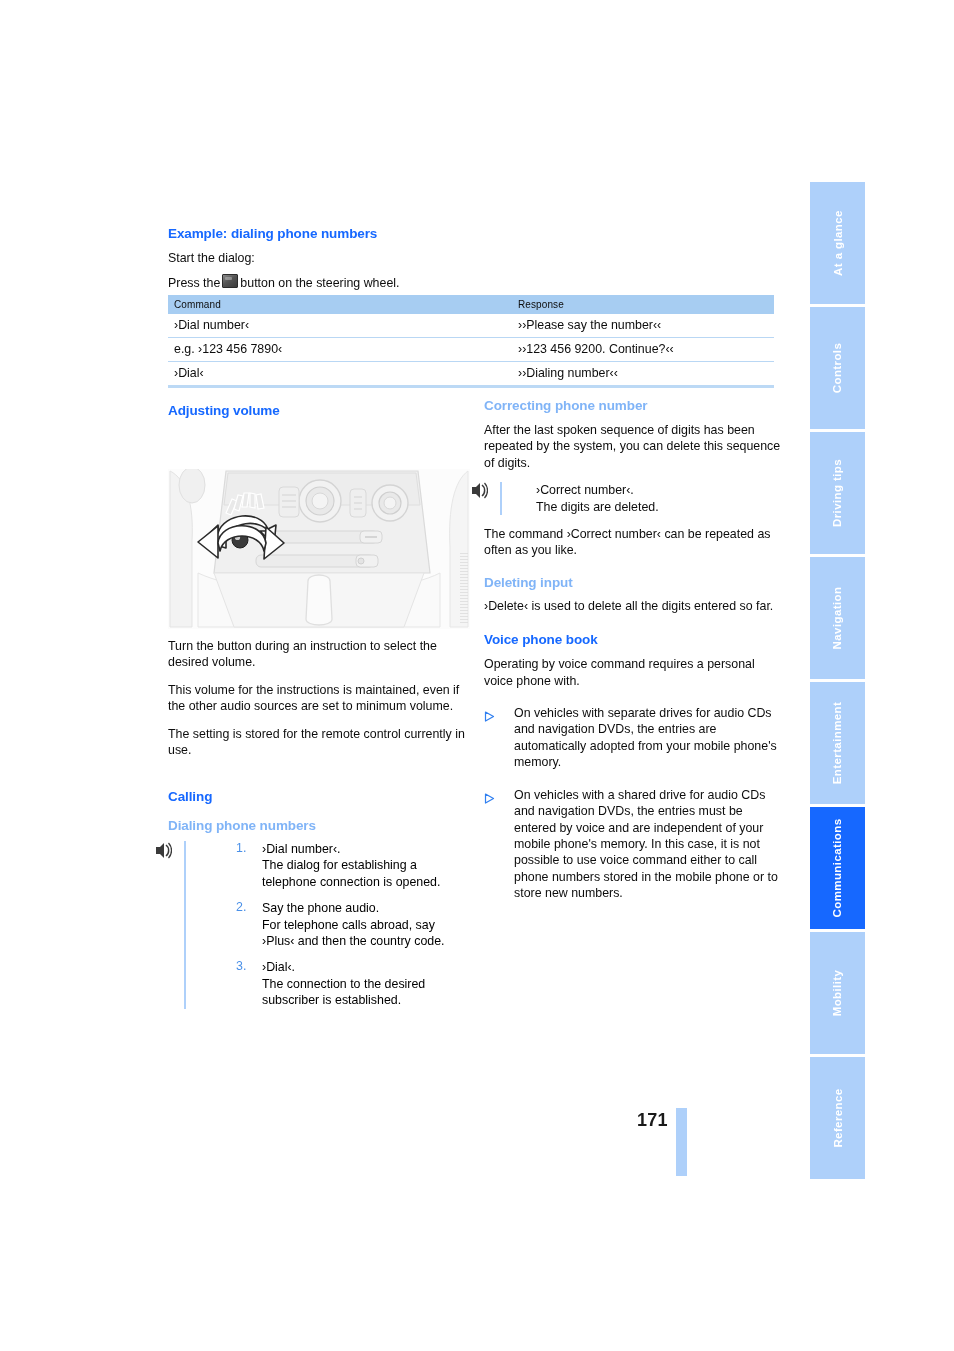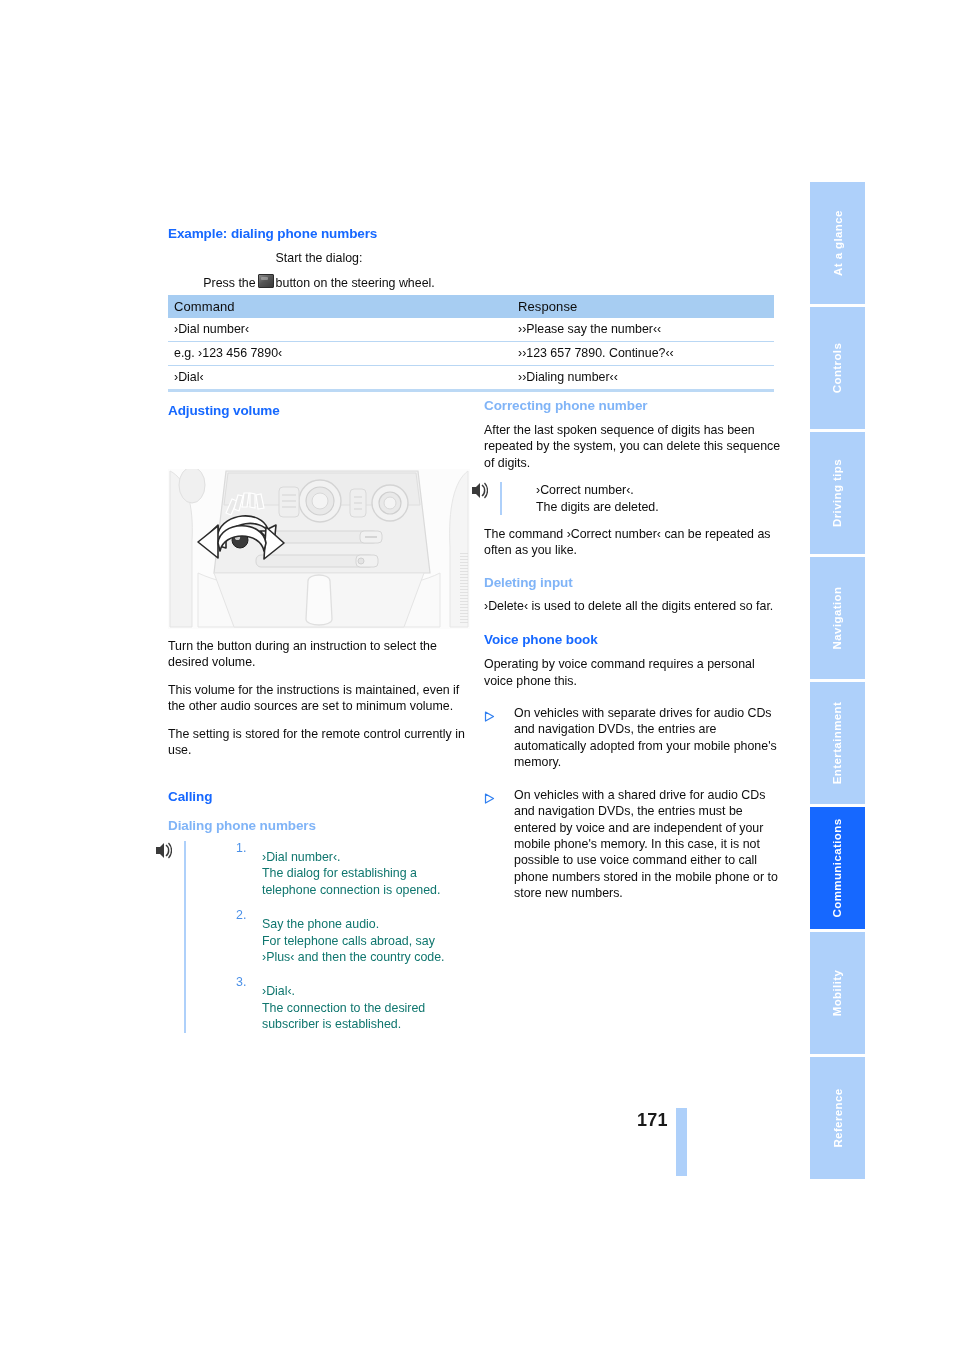--- a/index.html
+++ b/index.html
@@ -59,21 +59,21 @@
     margin:0 0 9px 0; letter-spacing:-0.1px;
   }
   h2.sub{
     font-size:13.5px; font-weight:bold; color:#80b4f7;
     margin:0 0 8px 0; letter-spacing:-0.1px;
   }
   p.body{
     font-size:12.4px; line-height:16.4px; margin:0 0 11px 0;
     color:#0d0d0d;
   }
-  p.tight{margin-bottom:8px;text-align:center;}
+  p.tight{margin-bottom:8px;}
 
   
   .btn-glyph{
     display:inline-block;
     width:14px;height:12px;
     vertical-align:-1px;
     margin:0 2px;
     background:linear-gradient(145deg,#8a8a8a 0%,#555 45%,#3a3a3a 100%);
     border:1px solid #2b2b2b;
     border-radius:1px;
@@ -85,21 +85,21 @@
   }
 
   
   .cmd-table{
     position:absolute; left:168px; top:295px;
     width:606px; border-collapse:collapse;
   }
   .cmd-table th{
     background:#a7cdf2;
     text-align:left;
-    font-size:13px;
+    font-size:10px;
     font-weight:normal;
     color:#0d0d0d;
     padding:4px 0 4px 6px;
     letter-spacing:0.1px;
   }
   .cmd-table th.c2, .cmd-table td.c2{padding-left:204px;}
   .cmd-table td{
     font-size:12.4px;
     padding:4px 0 5px 6px;
     border-bottom:1px solid #b9d7f4;
@@ -134,21 +134,21 @@
   .proc-icon{
     position:absolute; left:-32px; top:1px;
     width:18px; height:17px;
   }
   .step{display:flex; margin-bottom:10px;}
   .step:last-child{margin-bottom:0;}
   .step-num{
     width:26px; flex:0 0 26px;
     font-size:12.4px; color:#4a90e8; font-weight:normal;
   }
-  .step-txt{font-size:12.4px; line-height:16.4px; color:#0f766e;margin-top:8px;}
+  .step-txt{font-size:12.4px; line-height:16.4px; color:#000000;}
 
   .single-line{
     position:relative;
     padding-left:34px;
     border-left:2px solid #aed0fa;
     margin-left:16px;
     margin-bottom:11px;
   }
   .single-line .proc-icon{left:-32px;top:0px;}
   .single-line .sl-txt{font-size:12.4px;line-height:16.4px;color:#0d0d0d;}
@@ -185,21 +185,21 @@
         <th class="c2">Response</th>
       </tr>
     </thead>
     <tbody>
       <tr>
         <td class="c1">›Dial number‹</td>
         <td class="c2">››Please say the number‹‹</td>
       </tr>
       <tr>
         <td class="c1">e.g. ›123 456 7890‹</td>
-        <td class="c2">››123 657 7890. Continue?‹‹</td>
+        <td class="c2">››123 456 9200. Continue?‹‹</td>
       </tr>
       <tr>
         <td class="c1">›Dial‹</td>
         <td class="c2">››Dialing number‹‹</td>
       </tr>
     </tbody>
   </table>
 
   <div class="col" style="left:168px;top:403px;">
     <h1 class="sec">Adjusting volume</h1>
@@ -341,21 +341,21 @@
     </div>
 
     <p class="body">The command ›Correct number‹ can be repeated as often as you like.</p>
 
     <h2 class="sub" style="margin-top:16px;">Deleting input</h2>
 
     <p class="body">›Delete‹ is used to delete all the digits entered so far.</p>
 
     <h1 class="sec" style="margin-top:18px;">Voice phone book</h1>
 
-    <p class="body">Operating by voice command requires a personal voice phone this.</p>
+    <p class="body">Operating by voice command requires a personal voice phone with.</p>
 
     <ul class="tri-list">
       <li class="tri-item">
         <span class="tri-mark">
           <svg width="11" height="11" viewBox="0 0 11 11" xmlns="http://www.w3.org/2000/svg">
             <path d="M1.5 1 L9.5 5.5 L1.5 10 Z" fill="none" stroke="#2f7ff0" stroke-width="1.2" stroke-linejoin="round"></path>
           </svg>
         </span>
         <span class="tri-txt">On vehicles with separate drives for audio CDs and navigation DVDs, the entries are automatically adopted from your mobile phone's memory.</span>
       </li>

